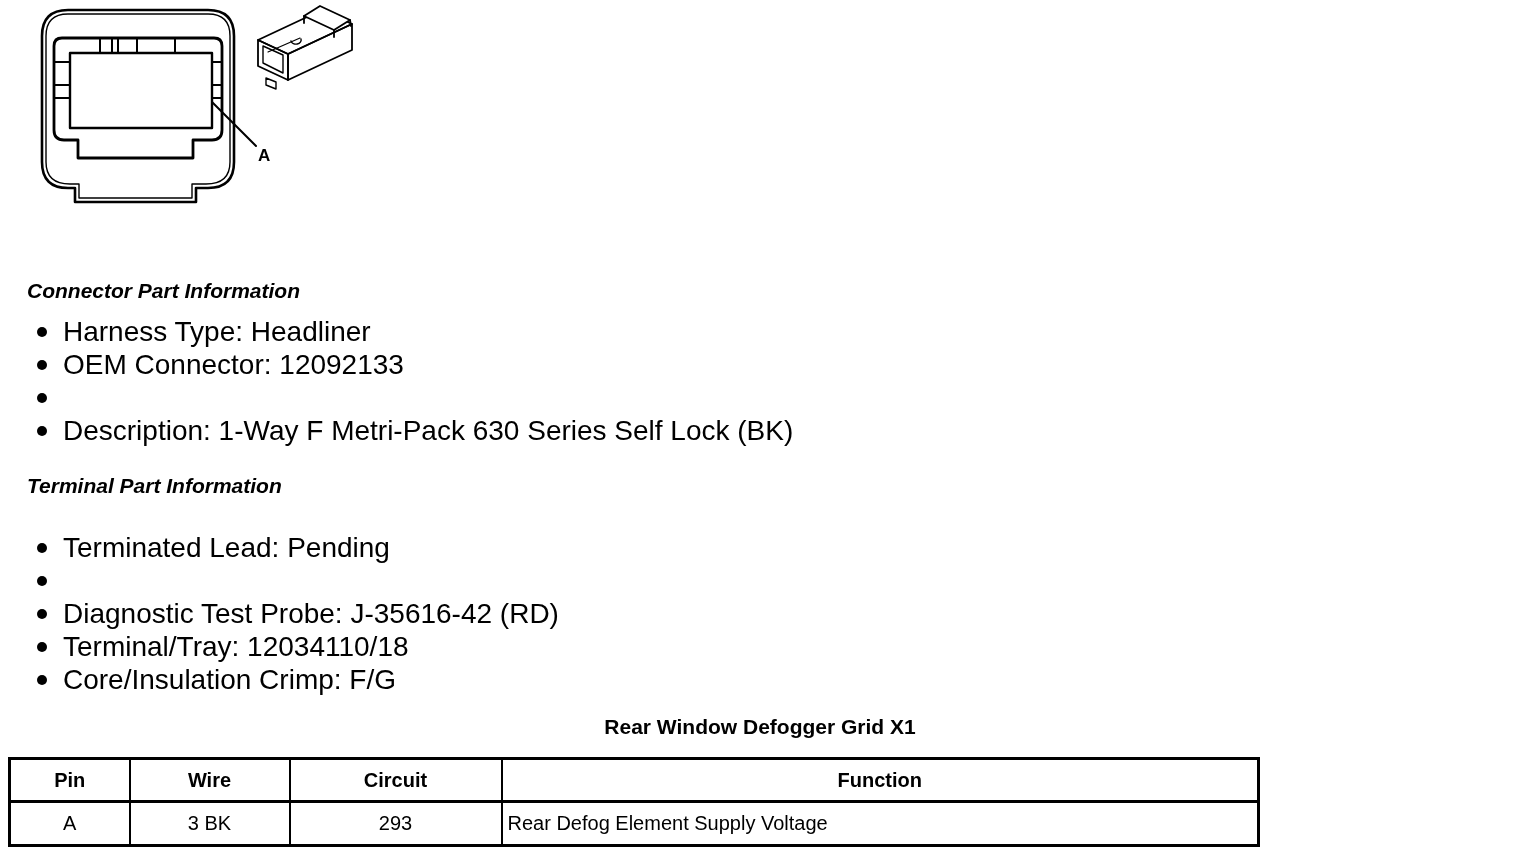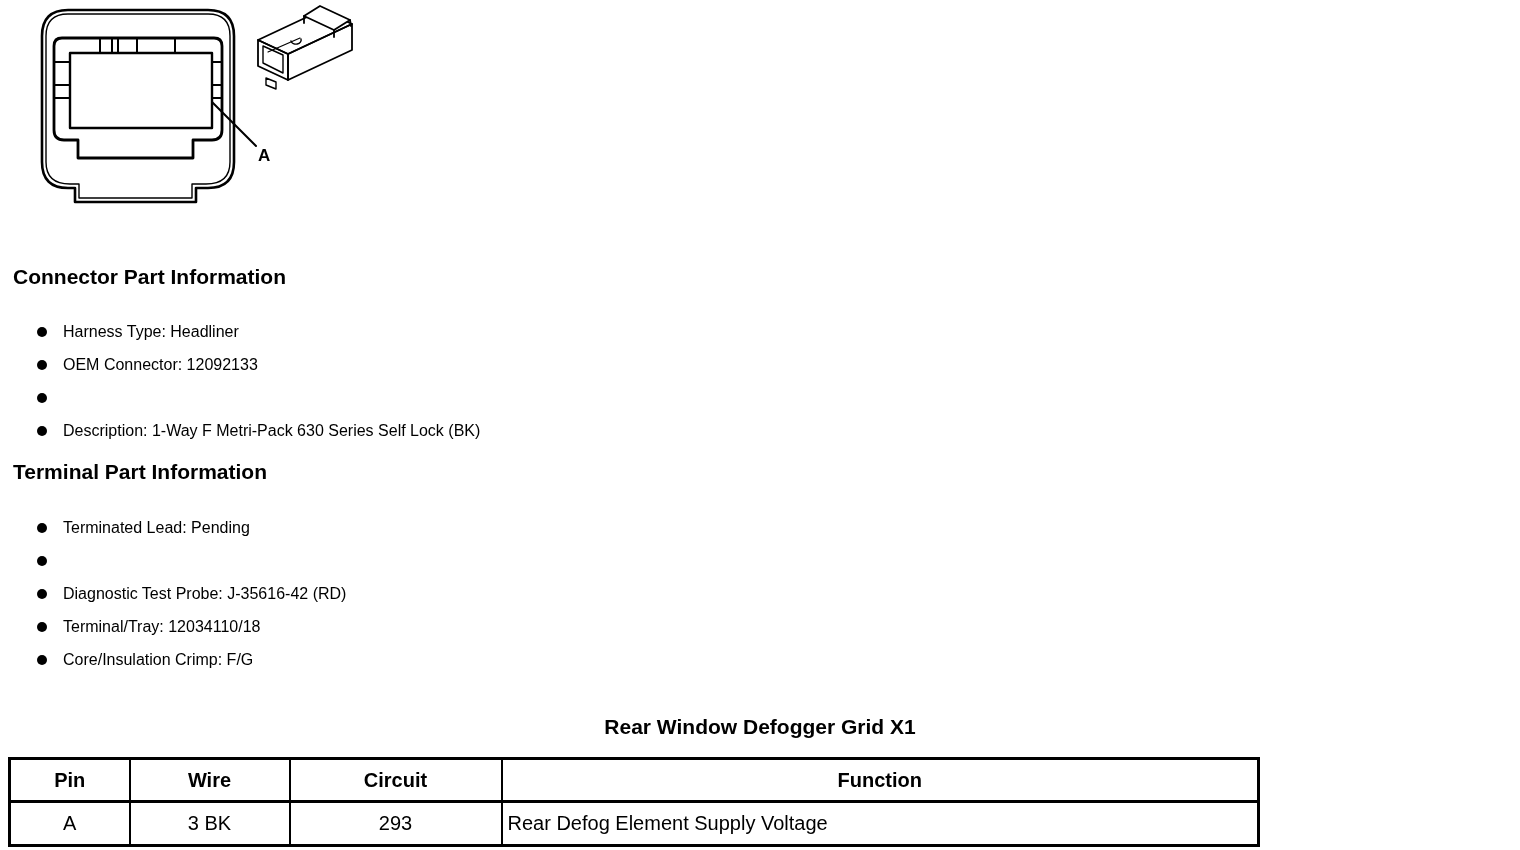--- a/index.html
+++ b/index.html
@@ -21,45 +21,46 @@
   .figure-svg {
     position: absolute;
     left: 0;
     top: 0;
   }
 
   
   .section-heading {
     position: absolute;
     left: 11px;
-    margin: 2px;
+    margin: 16px;
     font-size: 21px;
     font-weight: bold;
     line-height: 24px;
     letter-spacing: 0px;
+    font-style: italic;
   }
   #heading-connector { top: 263px; }
   #heading-terminal  { top: 458px; }
 
   
   .info-list {
     position: absolute;
     left: 11px;
     margin: 0;
     padding: 0;
     list-style: none;
   }
   #list-connector { top: 315px; }
-  #list-terminal  { top: 511px; }
+  #list-terminal  { top: 531px; }
   .info-list li {
     position: relative;
     height: 33px;
     line-height: 33px;
     padding-left: 52px;
-    font-size: 16px;
+    font-size: 28px;
     white-space: nowrap;
   }
   .info-list li .bullet-dot {
     position: absolute;
     left: 26px;
     top: 12px;
     width: 10px;
     height: 10px;
     border-radius: 50%;
     background: #000000;

